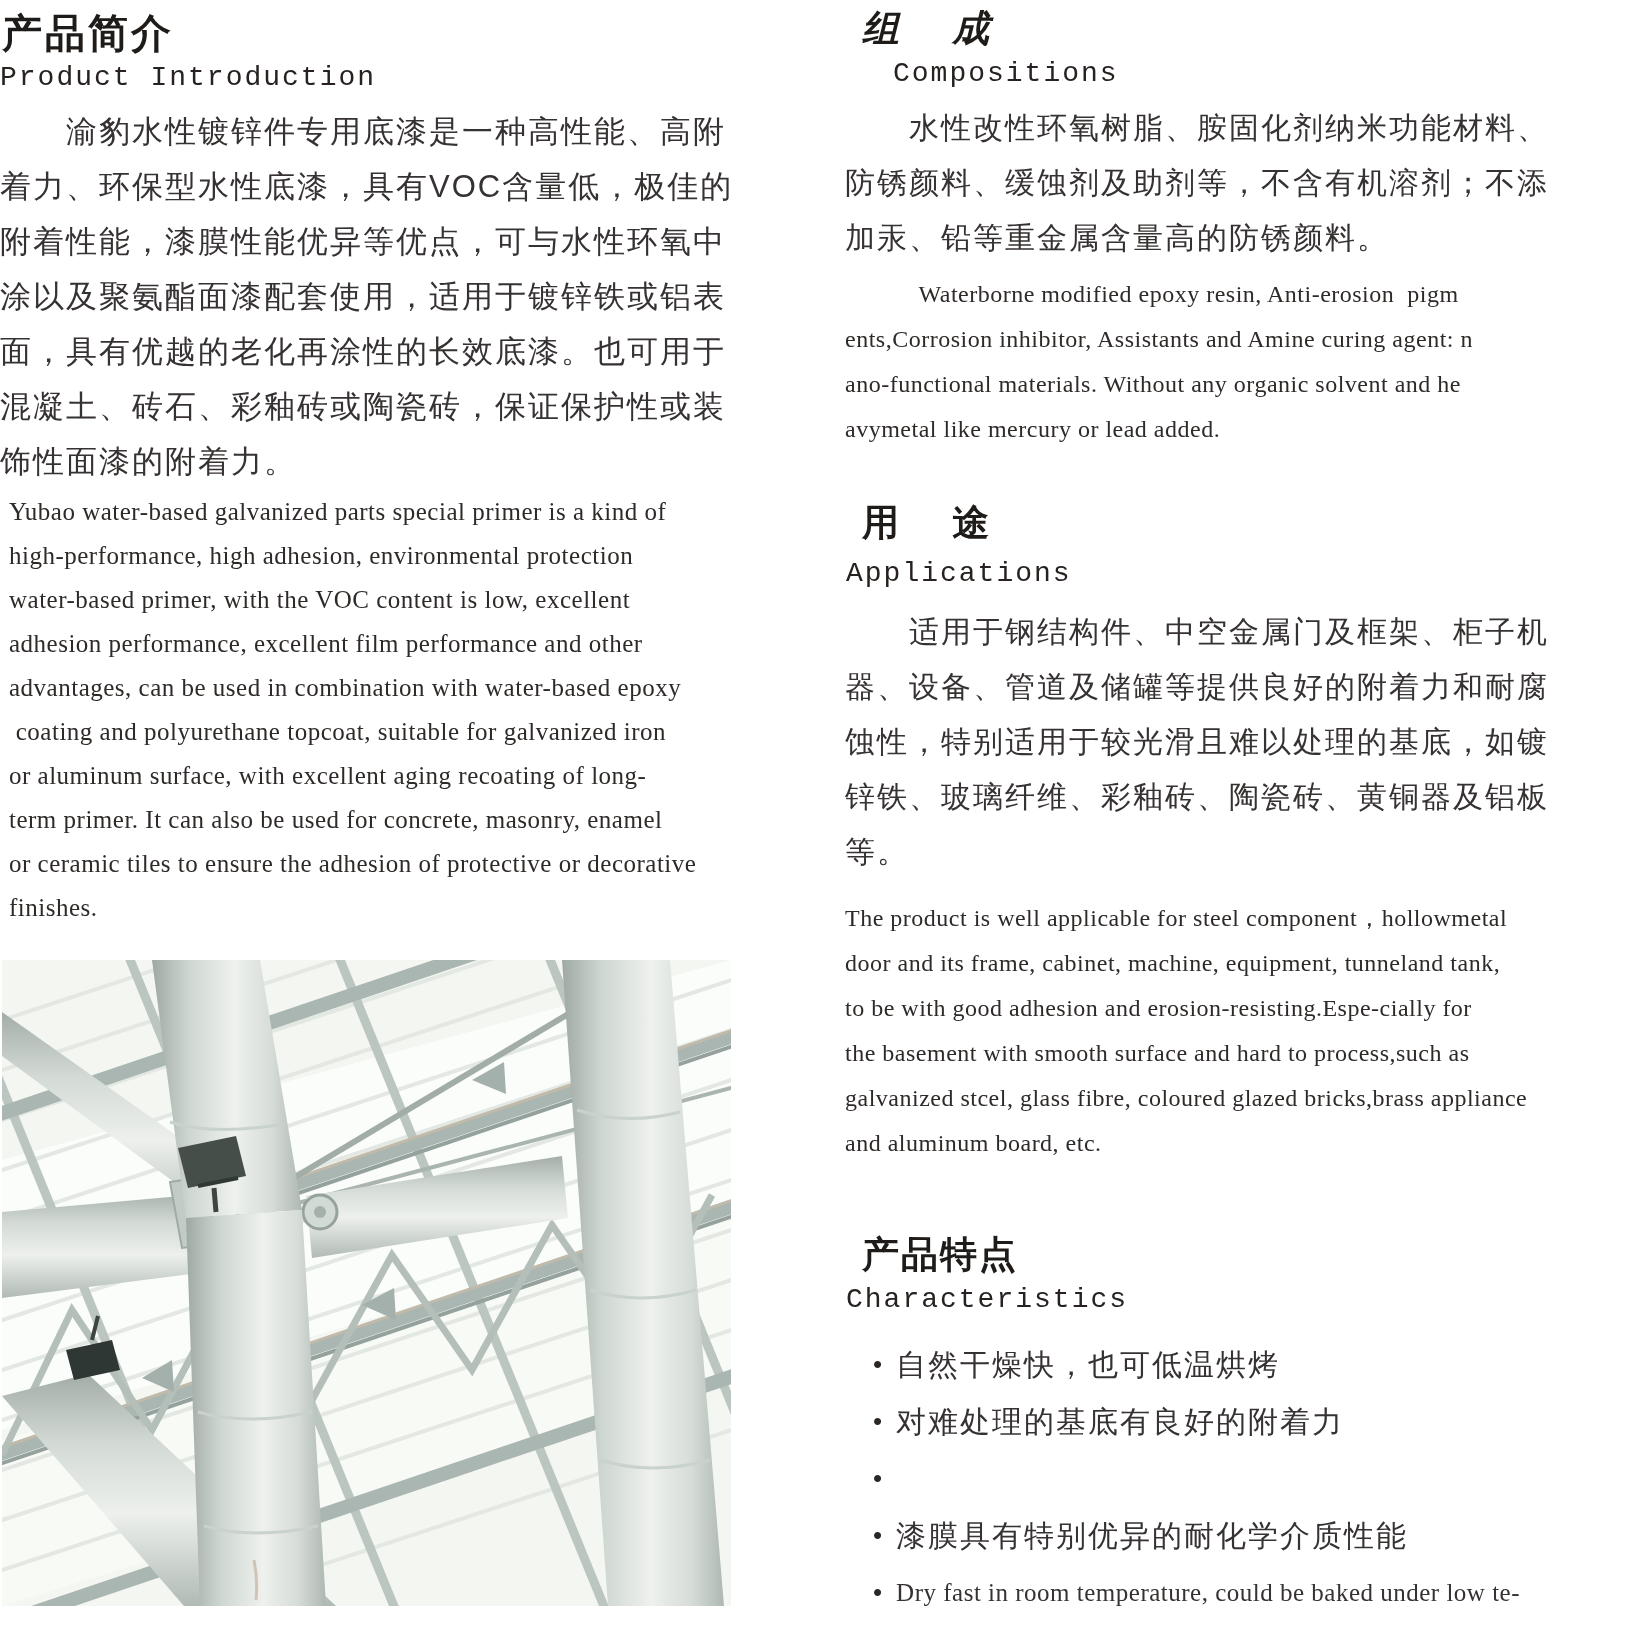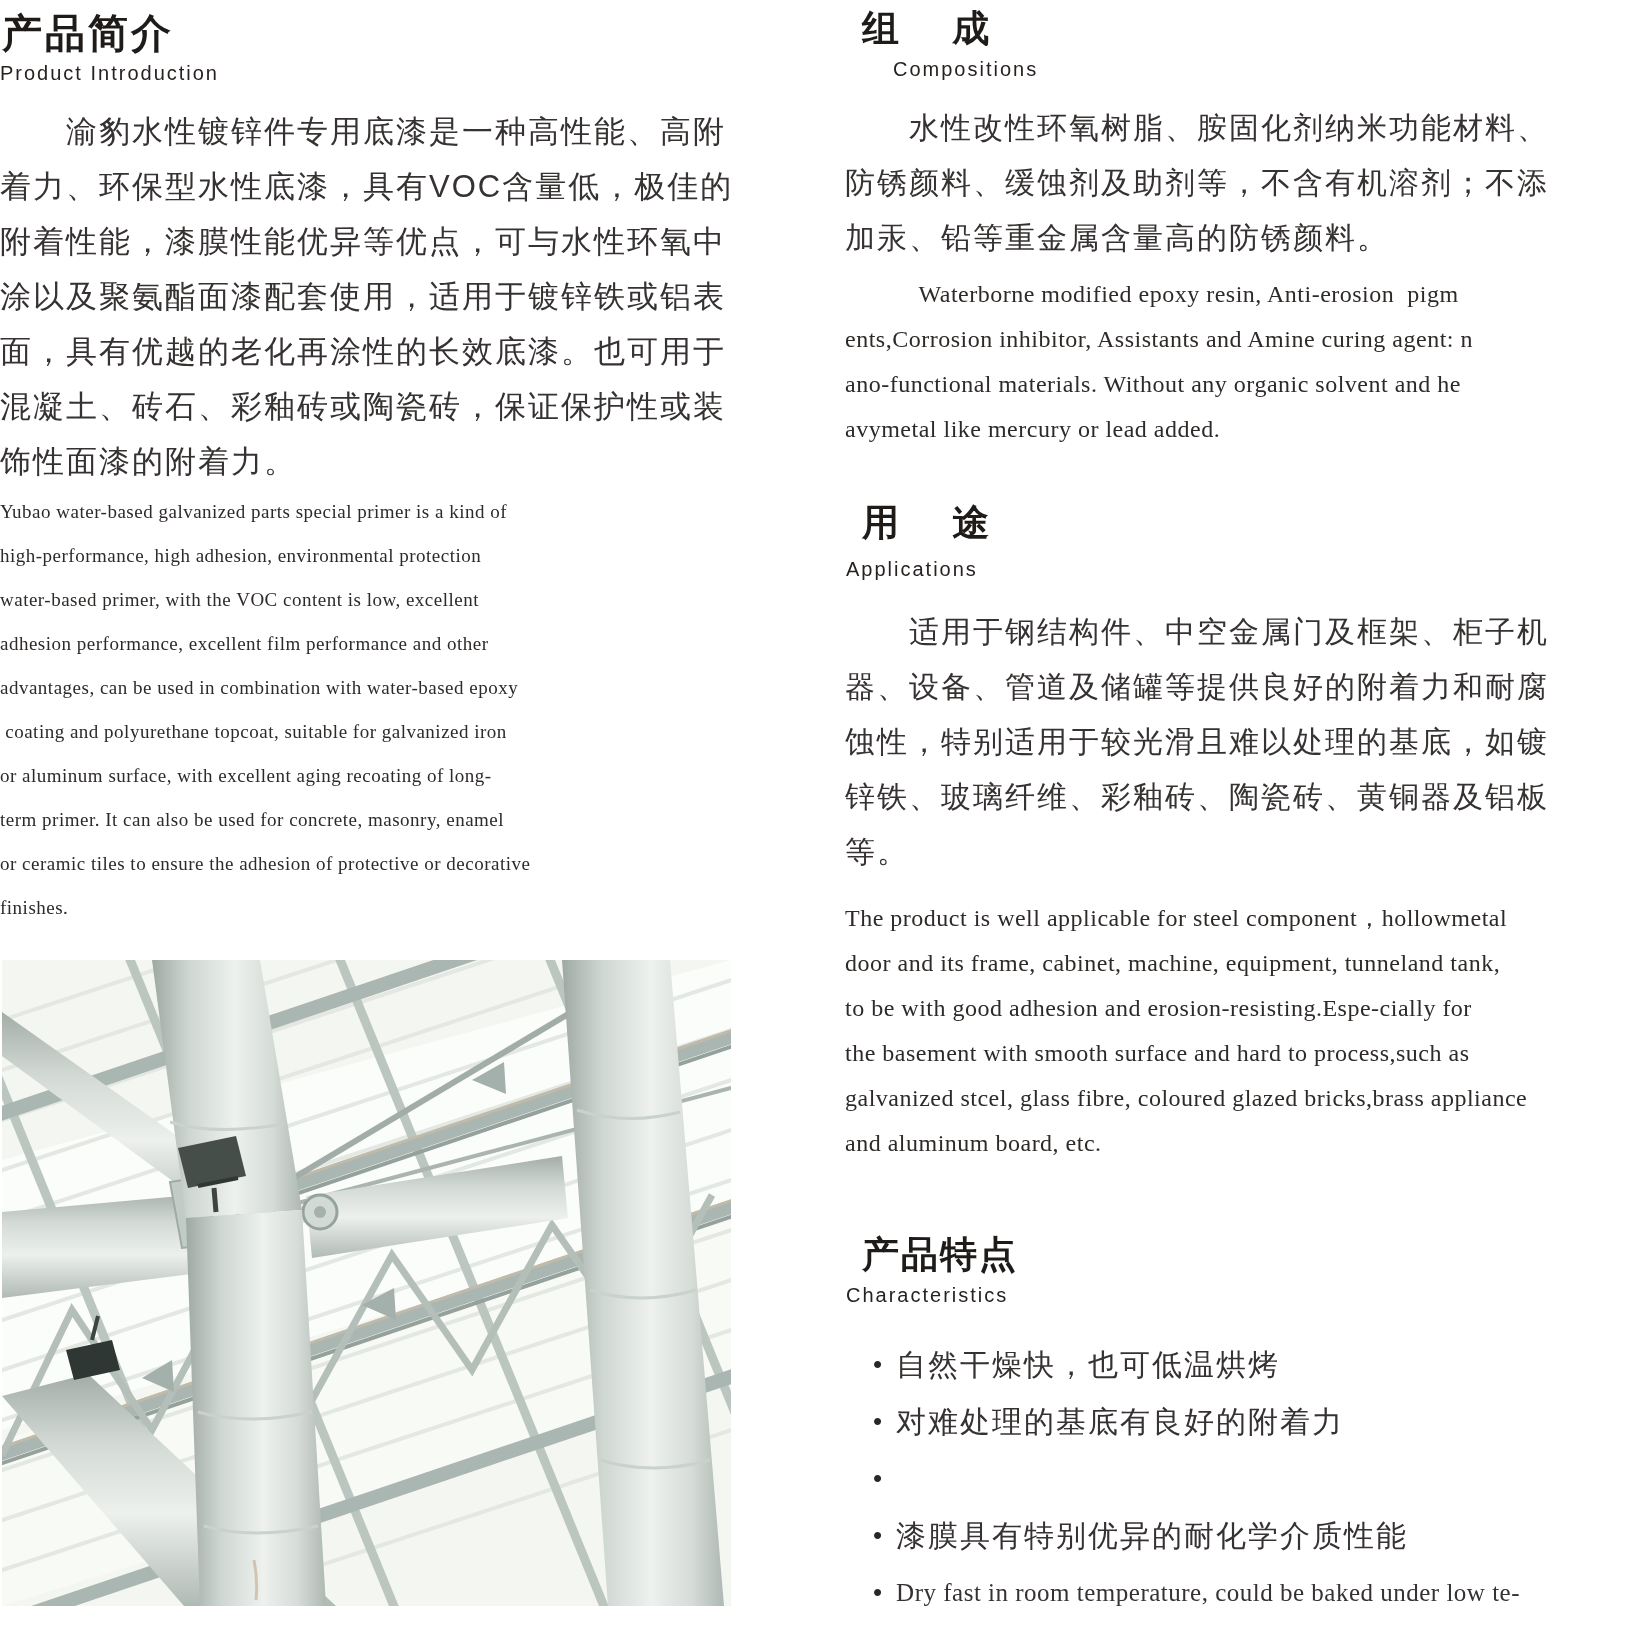--- a/index.html
+++ b/index.html
@@ -2,26 +2,26 @@
 <html><head>
 <meta charset="utf-8">
 <style>
   html,body{margin:0;padding:0;background:#ffffff;}
   .page{position:relative;width:1633px;height:1640px;background:#ffffff;overflow:hidden;
         font-family:"Liberation Sans",sans-serif;color:#2b2725;}
   .abs{position:absolute;}
   .zh-h{font-family:"Liberation Sans",sans-serif;font-weight:700;color:#1f1b18;}
   .h1{font-size:40px;letter-spacing:3px;}
   .h2{font-size:37px;letter-spacing:2px;}
-  .en-sub{font-family:Liberation Sans, sans-serif;font-size:20px;letter-spacing:2px;color:#272220;}
+  .en-sub{font-family:Liberation Mono, monospace;font-size:28px;letter-spacing:2px;color:#272220;}
   .zh-body{font-family:"Liberation Sans",sans-serif;color:#363231;white-space:pre-wrap;}
   .zh-body.l{font-size:31px;line-height:55px;letter-spacing:2px;width:750px;}
   .zh-body.r{font-size:30px;line-height:55px;letter-spacing:2px;width:710px;}
   .en-body{font-family:"Liberation Serif",serif;color:#2e2a28;white-space:pre-wrap;}
-  .en-body.l{font-size:19px;line-height:44px;letter-spacing:0.5px;width:750px;}
+  .en-body.l{font-size:25px;line-height:44px;letter-spacing:0.5px;width:750px;padding-left:9px;}
   .en-body.r{font-size:24px;line-height:45px;letter-spacing:0.5px;width:710px;}
   .bullets{list-style:none;margin:0;padding:0;width:710px;}
   .bullets li{display:flex;align-items:flex-start;padding-left:28px;min-height:57px;box-sizing:border-box;}
   .bullets .dot{font-size:26px;line-height:57px;margin-right:14px;color:#2b2725;}
   .bullets .txt{font-size:30px;line-height:57px;letter-spacing:2px;color:#363231;}
   .bullets li.en .txt{font-family:"Liberation Serif",serif;font-size:25px;letter-spacing:0.5px;}
   .photo{display:block;}
 </style>
 </head>
 <body>
@@ -159,21 +159,21 @@
     <path d="M252,600 q 4,20 2,40" fill="none" stroke="#c2a98f" stroke-width="3" opacity="0.6"></path>
 
     <polygon points="176,188 234,176 244,216 186,228" fill="#454e49"></polygon>
     <line x1="212" y1="228" x2="214" y2="252" stroke="#3c453f" stroke-width="5"></line>
     <line x1="196" y1="226" x2="236" y2="218" stroke="#2f3833" stroke-width="4"></line>
 
     <polygon points="64,390 110,380 118,410 72,420" fill="#2e3733"></polygon>
     <line x1="90" y1="380" x2="96" y2="356" stroke="#3c453f" stroke-width="4"></line>
   </svg>
 
-  <div class="abs zh-h h2" style="left:862px;top:4px;">组　 成</div>
+  <div class="abs zh-h h2" style="left:862px;top:4px;font-style:italic;">组　 成</div>
 
   <div class="abs en-sub" style="left:846px;top:58px;margin-left:47px;">Compositions</div>
 
   <div class="abs en-body r" style="left:845px;top:272px;">　　　Waterborne modified epoxy resin, Anti-erosion  pigm
 ents,Corrosion inhibitor, Assistants and Amine curing agent: n
 ano-functional materials. Without any organic solvent and he
 avymetal like mercury or lead added.</div>
 
   <div class="abs zh-body r" style="left:845px;top:100px;">　　水性改性环氧树脂、胺固化剂纳米功能材料、
 防锈颜料、缓蚀剂及助剂等，不含有机溶剂；不添

